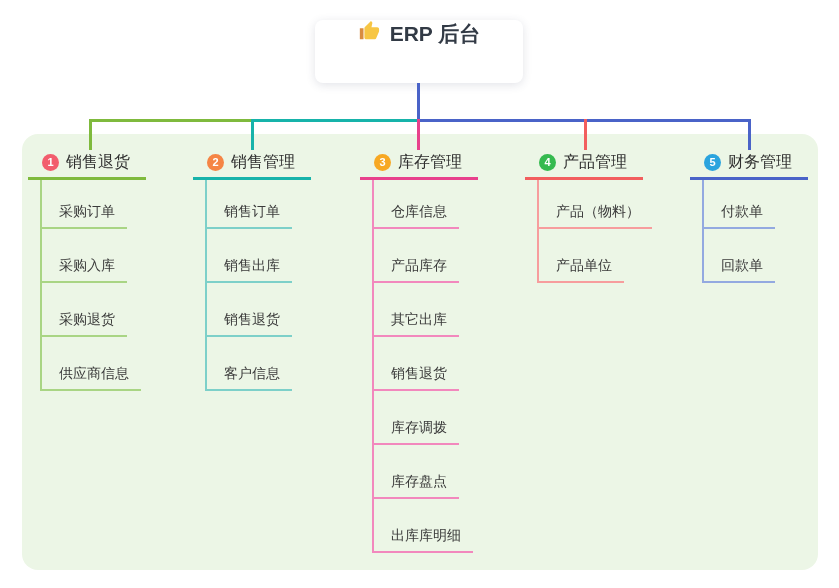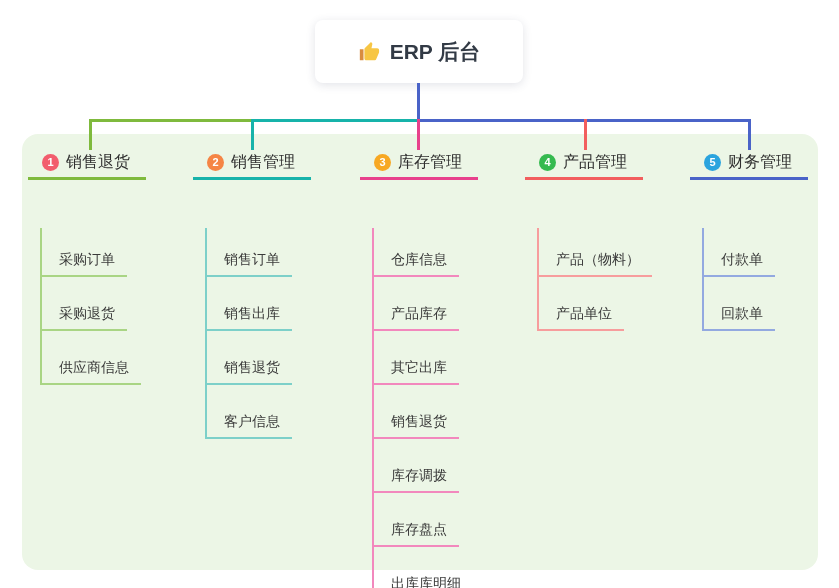--- a/index.html
+++ b/index.html
@@ -6,21 +6,21 @@
   .screen{
     position:relative;width:839px;height:588px;background:#ffffff;overflow:hidden;
     font-family:"Liberation Sans","DejaVu Sans",sans-serif;color:#333;
   }
   
   .panel{position:absolute;left:22px;top:134px;width:796px;height:436px;
     border-radius:16px;}
   
   .root-node{position:absolute;left:315px;top:20px;width:208px;height:63px;
     background:#fff;border-radius:8px;box-shadow:0 2px 10px rgba(50,60,90,.14);
-    display:flex;align-items:center;justify-content:center;gap:10px;
+    display:flex;align-items:flex-start;justify-content:center;gap:10px;
     font-size:21px;font-weight:600;color:#323a45;}
   .root-node .icon{display:inline-flex;}
   
   .line{position:absolute;}
   .stem{left:417px;top:83px;width:3px;height:39px;}
   .bus{top:119px;height:3px;}
   .bus-left{left:89px;width:162px;}
   .bus-mid{left:251px;width:166px;}
   .bus-right{left:417px;width:334px;}
   .drop{top:119px;width:3px;height:31px;}
@@ -30,21 +30,21 @@
   .branch{position:absolute;top:150px;display:flex;flex-direction:column;align-items:flex-start;}
   .branch.b0{left:28px;} .branch.b1{left:193px;} .branch.b2{left:360px;}
   .branch.b3{left:525px;} .branch.b4{left:690px;}
   .branch-header{display:flex;align-items:center;gap:7px;
     padding:0 16px 3px 14px;line-height:24px;font-size:16px;color:#2f2f2f;
     border-bottom:3px solid var(--line);}
   .badge{width:17px;height:17px;border-radius:50%;background:var(--badge);
     color:#fff;font-size:11px;font-weight:700;display:inline-flex;
     align-items:center;justify-content:center;flex:0 0 auto;}
   .children{margin-left:12px;display:flex;flex-direction:column;align-items:flex-start;
-    border-left:2px solid var(--child-line);margin-top:48px;}
+    border-left:2px solid var(--child-line);}
   .child{display:flex;flex-direction:column;justify-content:flex-end;
     height:54px;box-sizing:border-box;padding:0 12px 6px 17px;
     font-size:14px;color:#3a3a3a;white-space:nowrap;
     border-bottom:2px solid var(--child-line);}
   .child:first-child{height:49px;}
 </style>
 </head>
 <body>
 
 <div class="screen">
@@ -71,20 +71,21 @@
   <div class="line drop drop3" style="background: rgb(242, 94, 94);"></div>
   <div class="line drop drop4" style="background: rgb(74, 99, 200);"></div>
 
   <div class="branch b0" style="--line: #7fba3d; --child-line: #a9d584; --badge: #f25d6d;">
     <div class="branch-header">
       <span class="badge">1</span>
       <span class="branch-label">销售退货</span>
     </div>
     <div class="children">
         <div class="child">采购订单</div>
+        <div class="child">采购入库</div>
         <div class="child">采购退货</div>
         <div class="child">供应商信息</div>
       </div>
   </div>
 
   <div class="branch b1" style="--line: #17b3aa; --child-line: #7dd0c9; --badge: #f58545;">
     <div class="branch-header">
       <span class="badge">2</span>
       <span class="branch-label">销售管理</span>
     </div>

